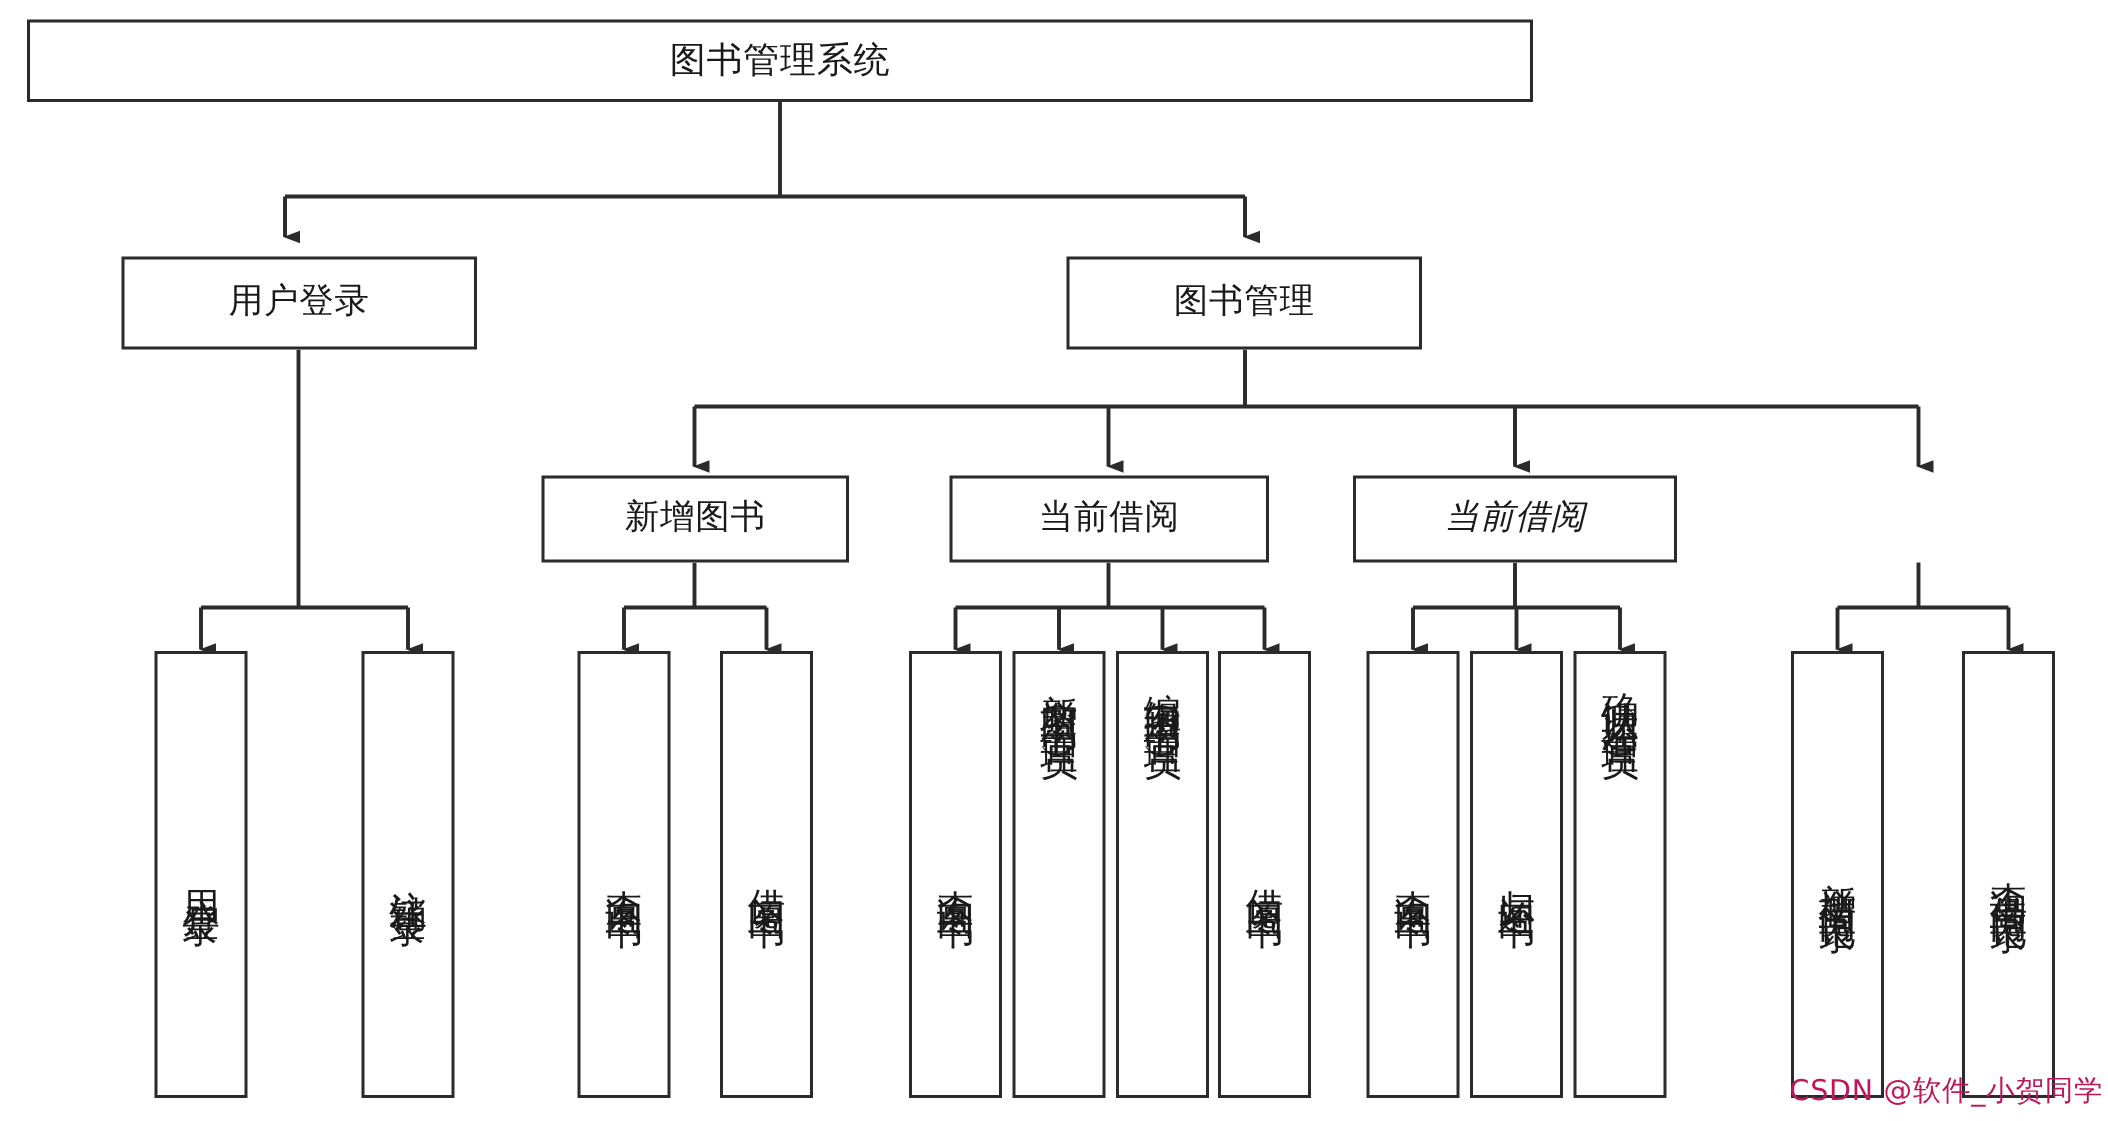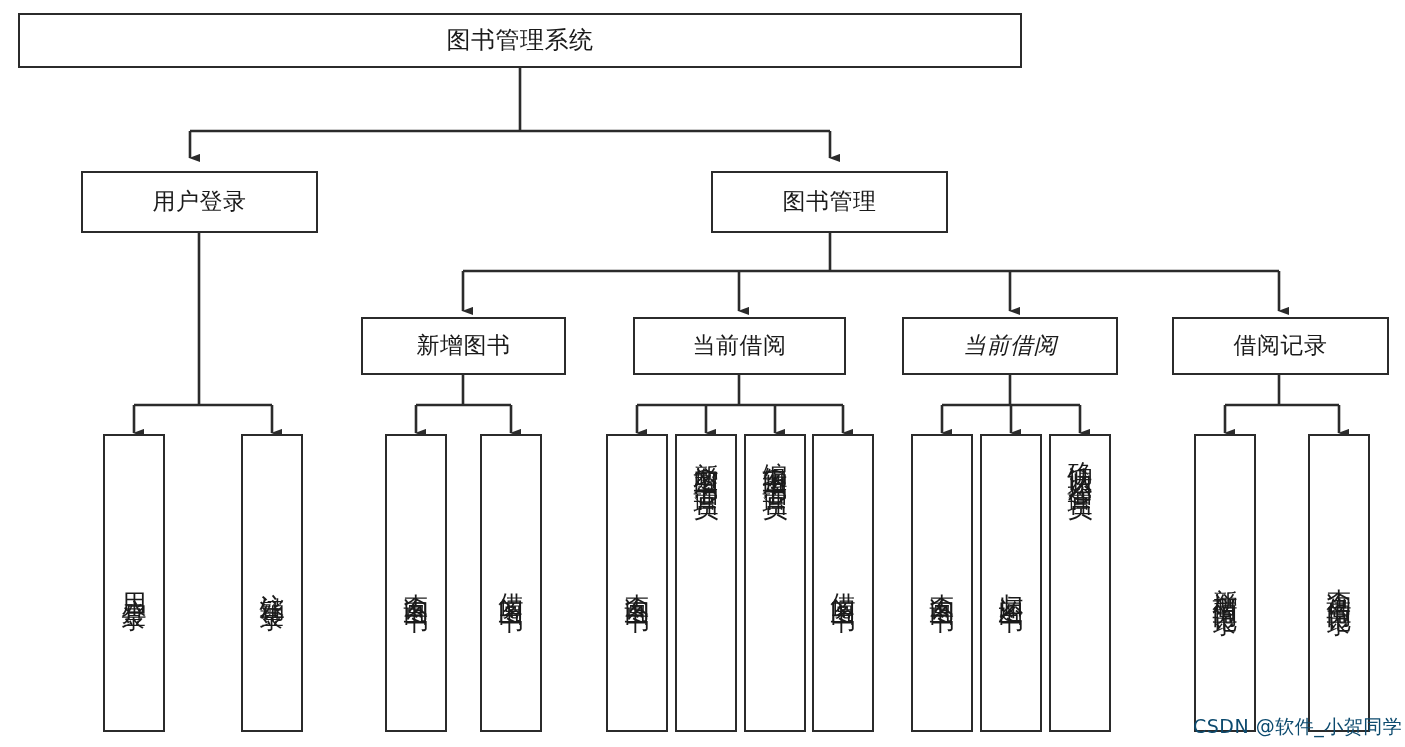--- a/index.html
+++ b/index.html
@@ -60,21 +60,21 @@
     text-orientation: upright;
     font-size: 25px;
     line-height: 1.0;
     letter-spacing: 5px;
     white-space: nowrap;
   }
   .node.v.mid .lbl { align-self: center; }
   .node.v.top .lbl { align-self: flex-start; margin-top: 6px; }
   .watermark {
     position: absolute;
-    color: #0c4a6e;
+    color: #be185d;
     font-size: 19px;
     white-space: nowrap;
     letter-spacing: 0.5px;
   }
 </style>
 </head>
 <body>
 
 <div id="canvas">
 
@@ -141,23 +141,20 @@
 
   <div class="node h" style="left:361px; top:317px; width:205px; height:58px;">
     <span class="lbl">新增图书</span>
   </div>
   <div class="node h" style="left:633px; top:317px; width:213px; height:58px;">
     <span class="lbl">当前借阅</span>
   </div>
   <div class="node h" style="left:902px; top:317px; width:216px; height:58px;font-style:italic;">
     <span class="lbl">当前借阅</span>
   </div>
-  <div class="node h" style="left:1172px; top:317px; width:217px; height:58px;">
-    <span class="lbl">借阅记录</span>
-  </div>
 
   <div class="node v mid" style="left:103px; top:434px; width:62px; height:298px;">
     <span class="lbl">用户登录</span>
   </div>
   <div class="node v mid" style="left:241px; top:434px; width:62px; height:298px;">
     <span class="lbl">注销登录</span>
   </div>
 
   <div class="node v mid" style="left:385px; top:434px; width:62px; height:298px;">
     <span class="lbl">查询图书</span>

